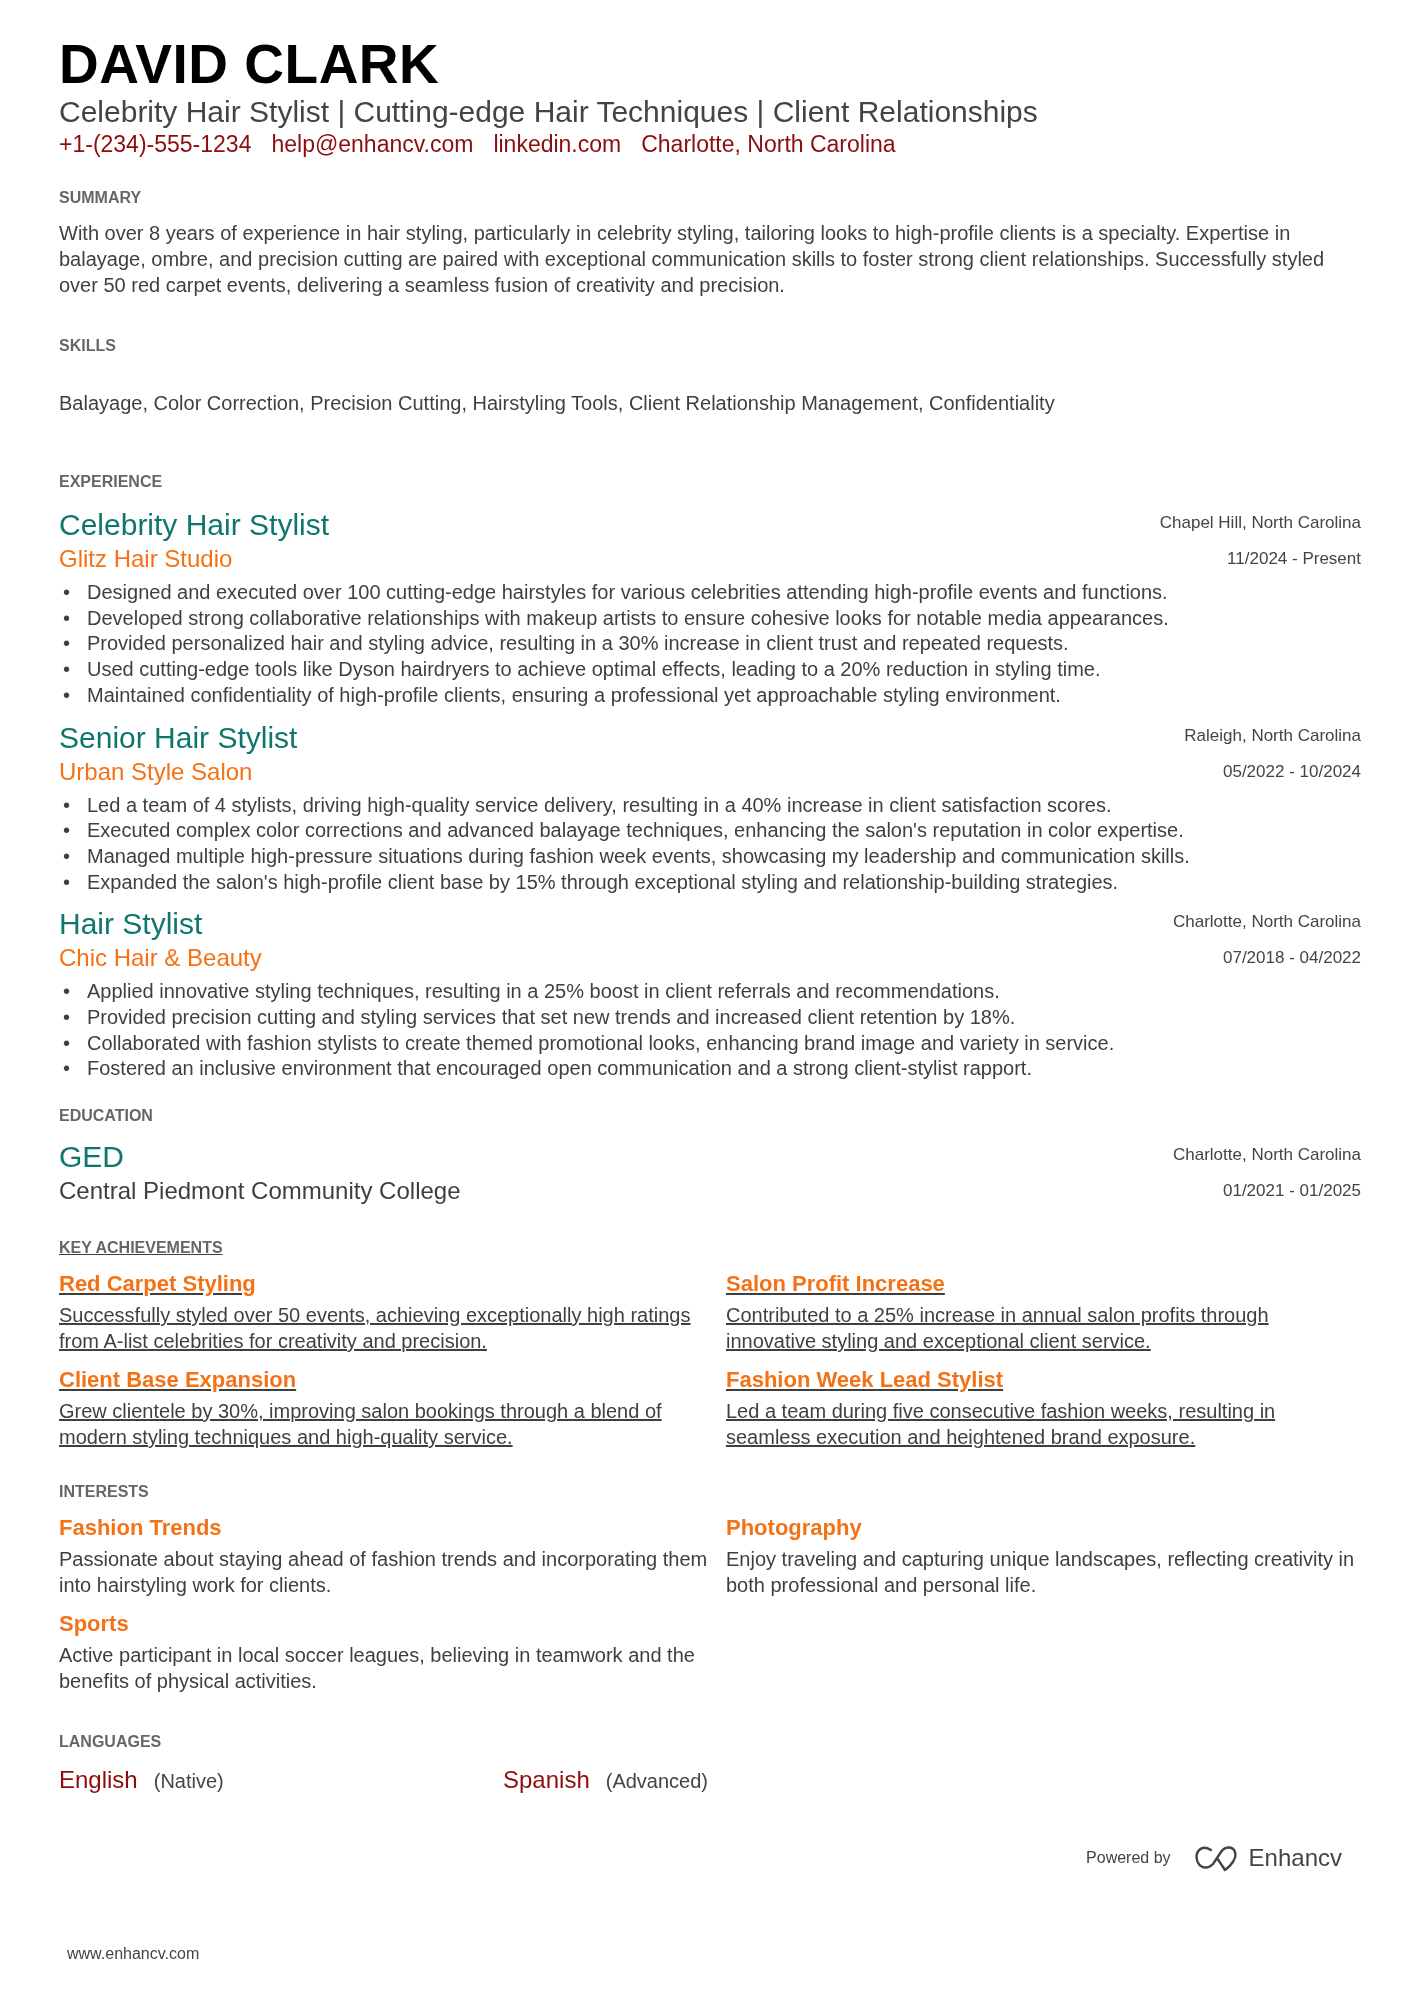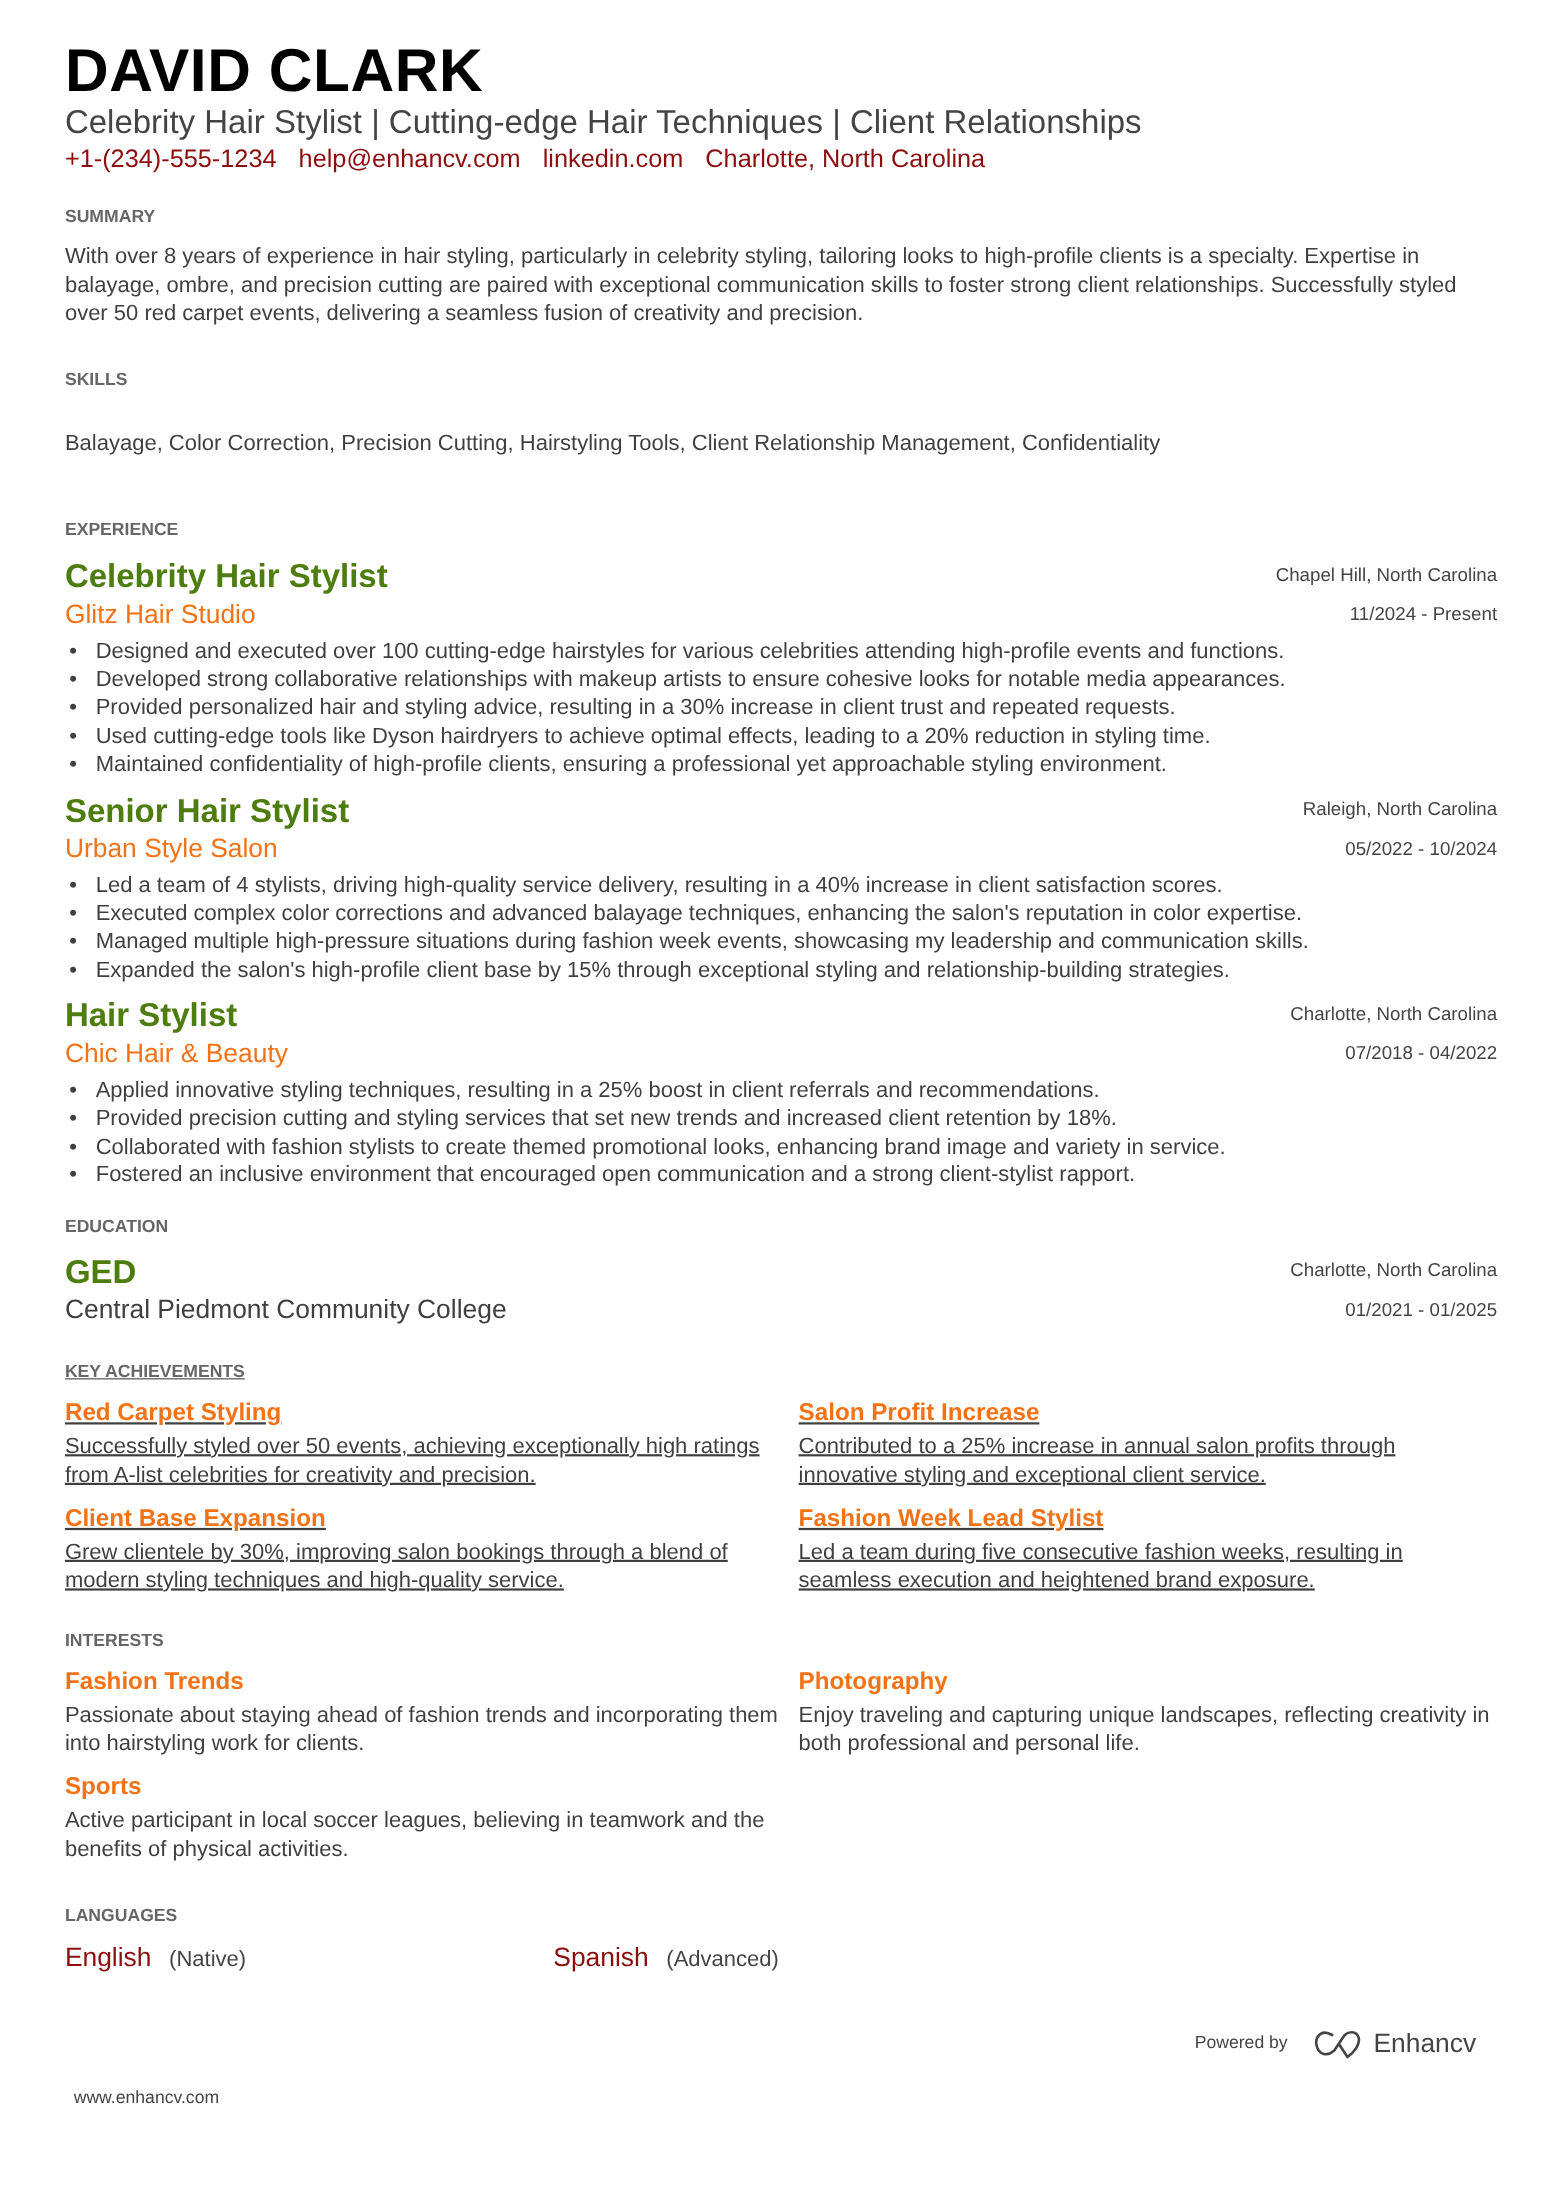--- a/index.html
+++ b/index.html
@@ -11,41 +11,41 @@
   .contact { font-size: 23px; color: #8b0d0d; line-height: 24px; margin-top: 2px; display: flex; gap: 20px; }
   .sec-h { font-size: 16px; font-weight: 700; color: #666; line-height: 28px; text-transform: uppercase; }
   .body-text { font-size: 20px; line-height: 26px; color: #3f3f3f; }
   .summary { margin-top: 28px; }
   .summary .body-text { margin-top: 8px; }
   .skills { margin-top: 34px; }
   .skills .body-text { margin-top: 30px; }
   .experience { margin-top: 52px; }
   .job { margin-top: 10px; }
   .job-head { display: flex; justify-content: space-between; }
-  .job-title { font-size: 30px; color: #4d7c0f; line-height: 38px; font-weight: bold; }
+  .job-title { font-size: 30px; color: #0f766e; line-height: 38px; }
   .job-company { font-size: 24px; color: #f47216; line-height: 30px; }
   .job-meta { text-align: right; font-size: 17px; color: #444; }
   .job-meta .loc { line-height: 22px; margin-top: 6px; }
   .job-meta .dates { line-height: 22px; margin-top: 14px; }
   ul.bullets { list-style: none; margin-top: 6px; }
   ul.bullets li { font-size: 20px; line-height: 25.7px; color: #3f3f3f; padding-left: 28px; position: relative; }
   ul.bullets li::before { content: "\2022"; position: absolute; left: 4px; top: 0; color: #3f3f3f; }
   .education { margin-top: 20px; }
   .edu-school { font-size: 24px; color: #3f3f3f; line-height: 30px; }
   .achievements { margin-top: 28px; text-decoration: underline; }
   .grid2 { display: grid; grid-template-columns: 667px 635px; row-gap: 10px; margin-top: 6px; }
   .card-title { font-size: 22px; font-weight: 700; color: #f47216; line-height: 32px; }
   .card-text { font-size: 20px; line-height: 26px; color: #3f3f3f; margin-top: 2px; }
   .interests { margin-top: 28px; }
   .languages { margin-top: 34px; }
   .lang-row { display: flex; margin-top: 8px; }
   .lang { width: 444px; display: flex; align-items: baseline; gap: 16px; }
   .lang-name { font-size: 24px; color: #8b0d0d; line-height: 32px; }
   .lang-level { font-size: 20px; color: #444; }
-  .footer-left { position: absolute; left: 67px; top: 1899px; font-size: 16px; color: #444; }
+  .footer-left { position: absolute; left: 67px; top: 1945px; font-size: 16px; color: #444; }
   .footer-right { position: absolute; right: 68px; top: 1844px; display: flex; align-items: center; gap: 22px; }
   .powered { font-size: 16px; color: #444; }
   .brand { display: flex; align-items: center; gap: 10px; font-size: 24px; color: #444; }
 </style>
 </head>
 <body>
 
 <div class="page">
 
   <header>

